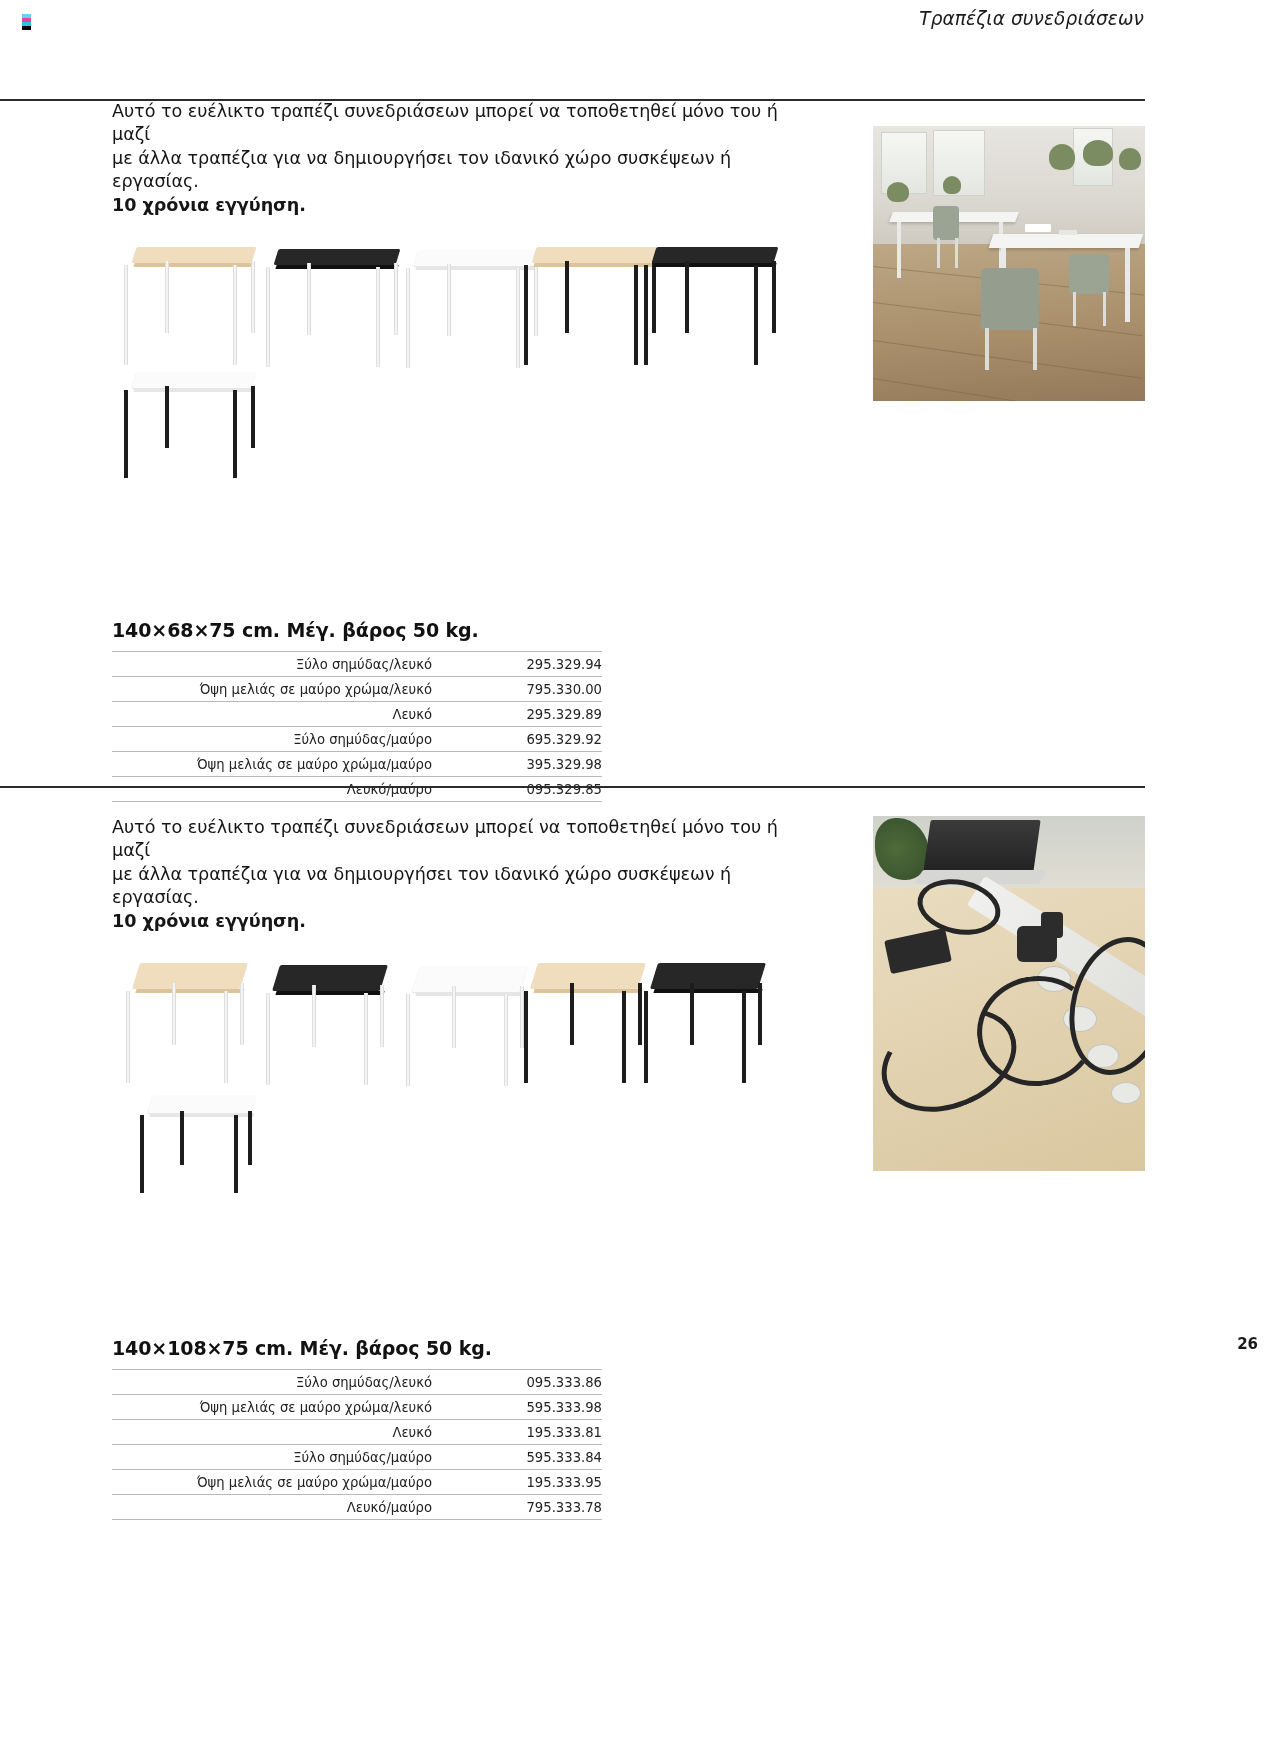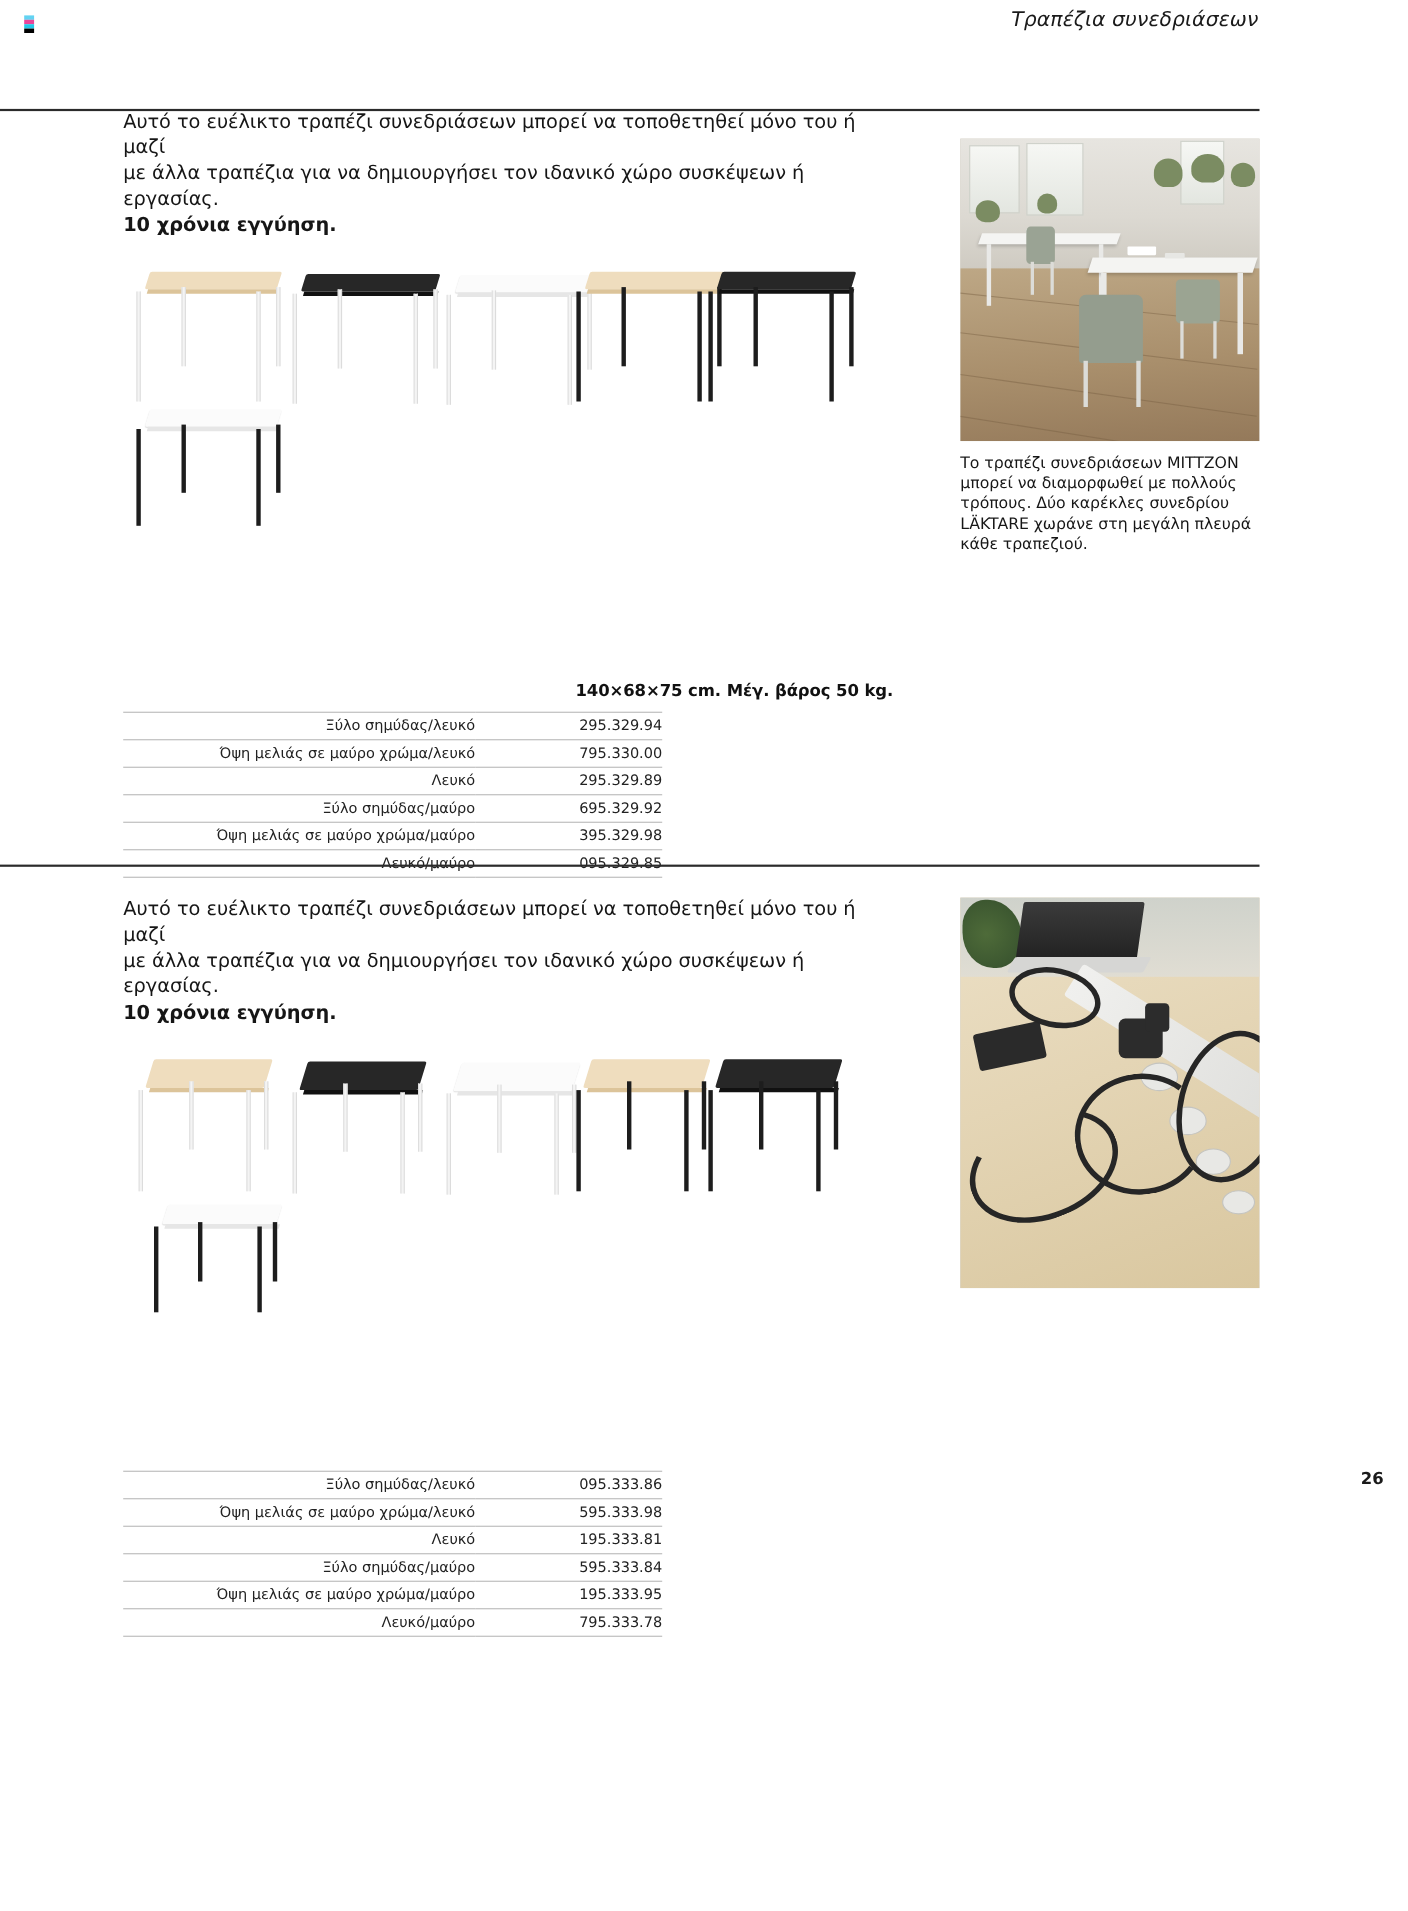--- a/index.html
+++ b/index.html
@@ -127,25 +127,24 @@
   .woodE { background: #dcc49a; }
   .blk   { background: #272727; }
   .blkE  { background: #111111; }
   .wht   { background: #fbfbfb; }
   .whtE  { background: #e6e6e6; }
   .legW  { background: #f4f4f4; border-left: 1px solid #dedede; border-right: 1px solid #dcdcdc; }
   .legB  { background: #1d1d1d; }
 
   
   .spec-title {
-    font-size: 15px;
+    font-size: 19px;
     font-weight: 700;
     color: #111;
     letter-spacing: -0.1px;
-    text-align: right;
   }
 
   .spec-table {
     width: 490px;
     border-collapse: collapse;
     margin-top: 10px;
     font-size: 13.2px;
     color: #222;
     text-align: right;
   }
@@ -434,21 +433,20 @@
         <div class="p1-chair" style="left:60px;  top:80px;  width:26px; height:34px;"></div>
         <div class="p1-chairleg" style="left:64px; top:112px; height:30px;"></div>
         <div class="p1-chairleg" style="left:82px; top:112px; height:30px;"></div>
         <div class="p1-chair" style="left:108px; top:142px; width:58px; height:62px; background:#949d8e; border-radius:6px 6px 3px 3px;"></div>
         <div class="p1-chairleg" style="left:112px; top:202px; height:42px; width:4px;"></div>
         <div class="p1-chairleg" style="left:160px; top:202px; height:42px; width:4px;"></div>
         <div class="p1-chair" style="left:196px; top:128px; width:40px; height:40px; background:#9ba492;"></div>
         <div class="p1-chairleg" style="left:200px; top:166px; height:34px;"></div>
         <div class="p1-chairleg" style="left:230px; top:166px; height:34px;"></div>
       </div>
-      <p class="side-caption">Το τραπέζι συνεδριάσεων MITTZON μπορεί να διαμορφωθεί με πολλούς τρόπους. Δύο καρέκλες συνεδρίου LÄKTARE χωράνε στη μεγάλη πλευρά κάθε τραπεζιού.</p>
     </div>
 
   </div>
 
   <div class="section" id="section-2">
     <div class="section-rule"></div>
 
     <div class="main-col" style="top:30px;">
 
       <p class="intro">
@@ -509,20 +507,21 @@
           <div class="edge whtE" style="width:104px; height:4px; left:16px; top:18px;"></div>
           <div class="leg legB" style="left:6px;  top:20px; height:78px;"></div>
           <div class="leg legB" style="left:46px; top:16px; height:54px;"></div>
           <div class="leg legB" style="left:100px;top:20px; height:78px;"></div>
           <div class="leg legB" style="left:114px;top:16px; height:54px;"></div>
         </div>
 
       </div>
 
       <div style="margin-top:84px;">
+        <div class="spec-title">140×108×75 cm. Μέγ. βάρος 50 kg.</div>
         <table class="spec-table">
           <tbody>
             <tr>
               <td>Ξύλο σημύδας/λευκό</td>
               <td class="art">095.333.86</td>
             </tr>
             <tr>
               <td>Όψη μελιάς σε μαύρο χρώμα/λευκό</td>
               <td class="art">595.333.98</td>
             </tr>

